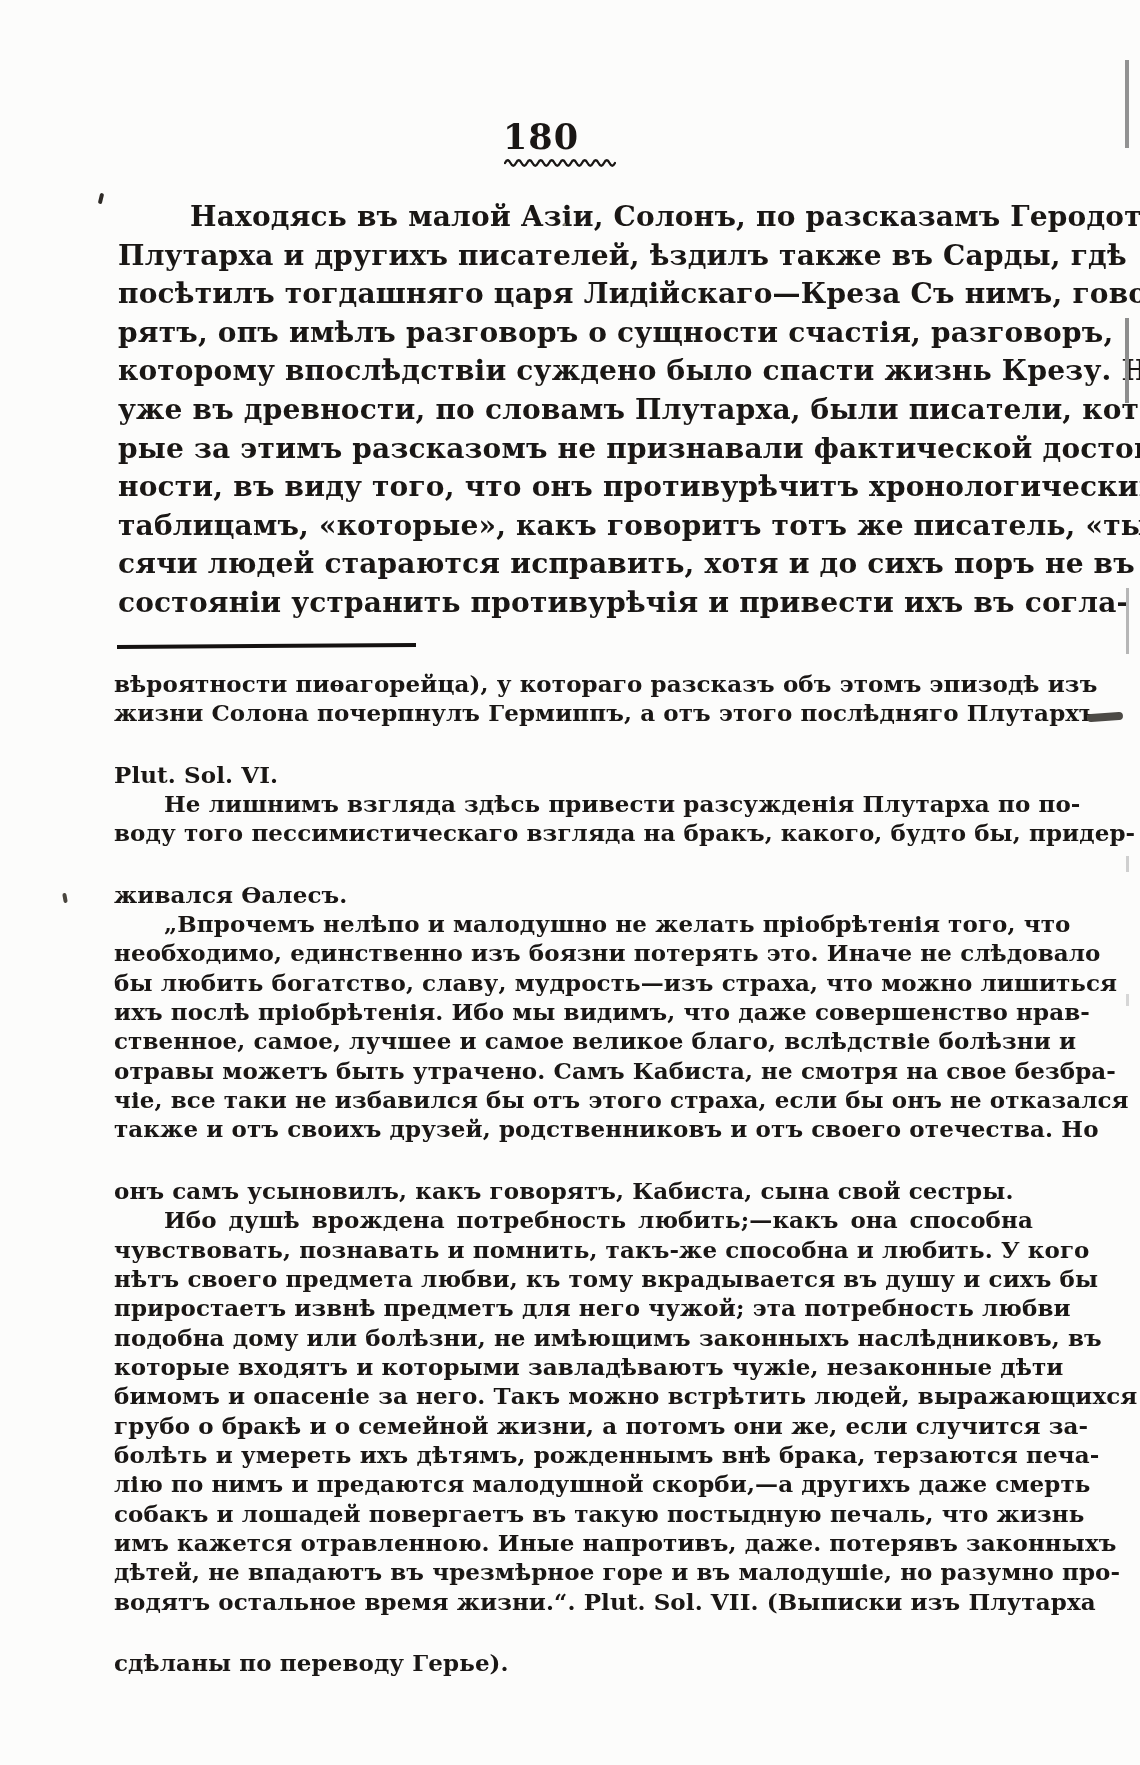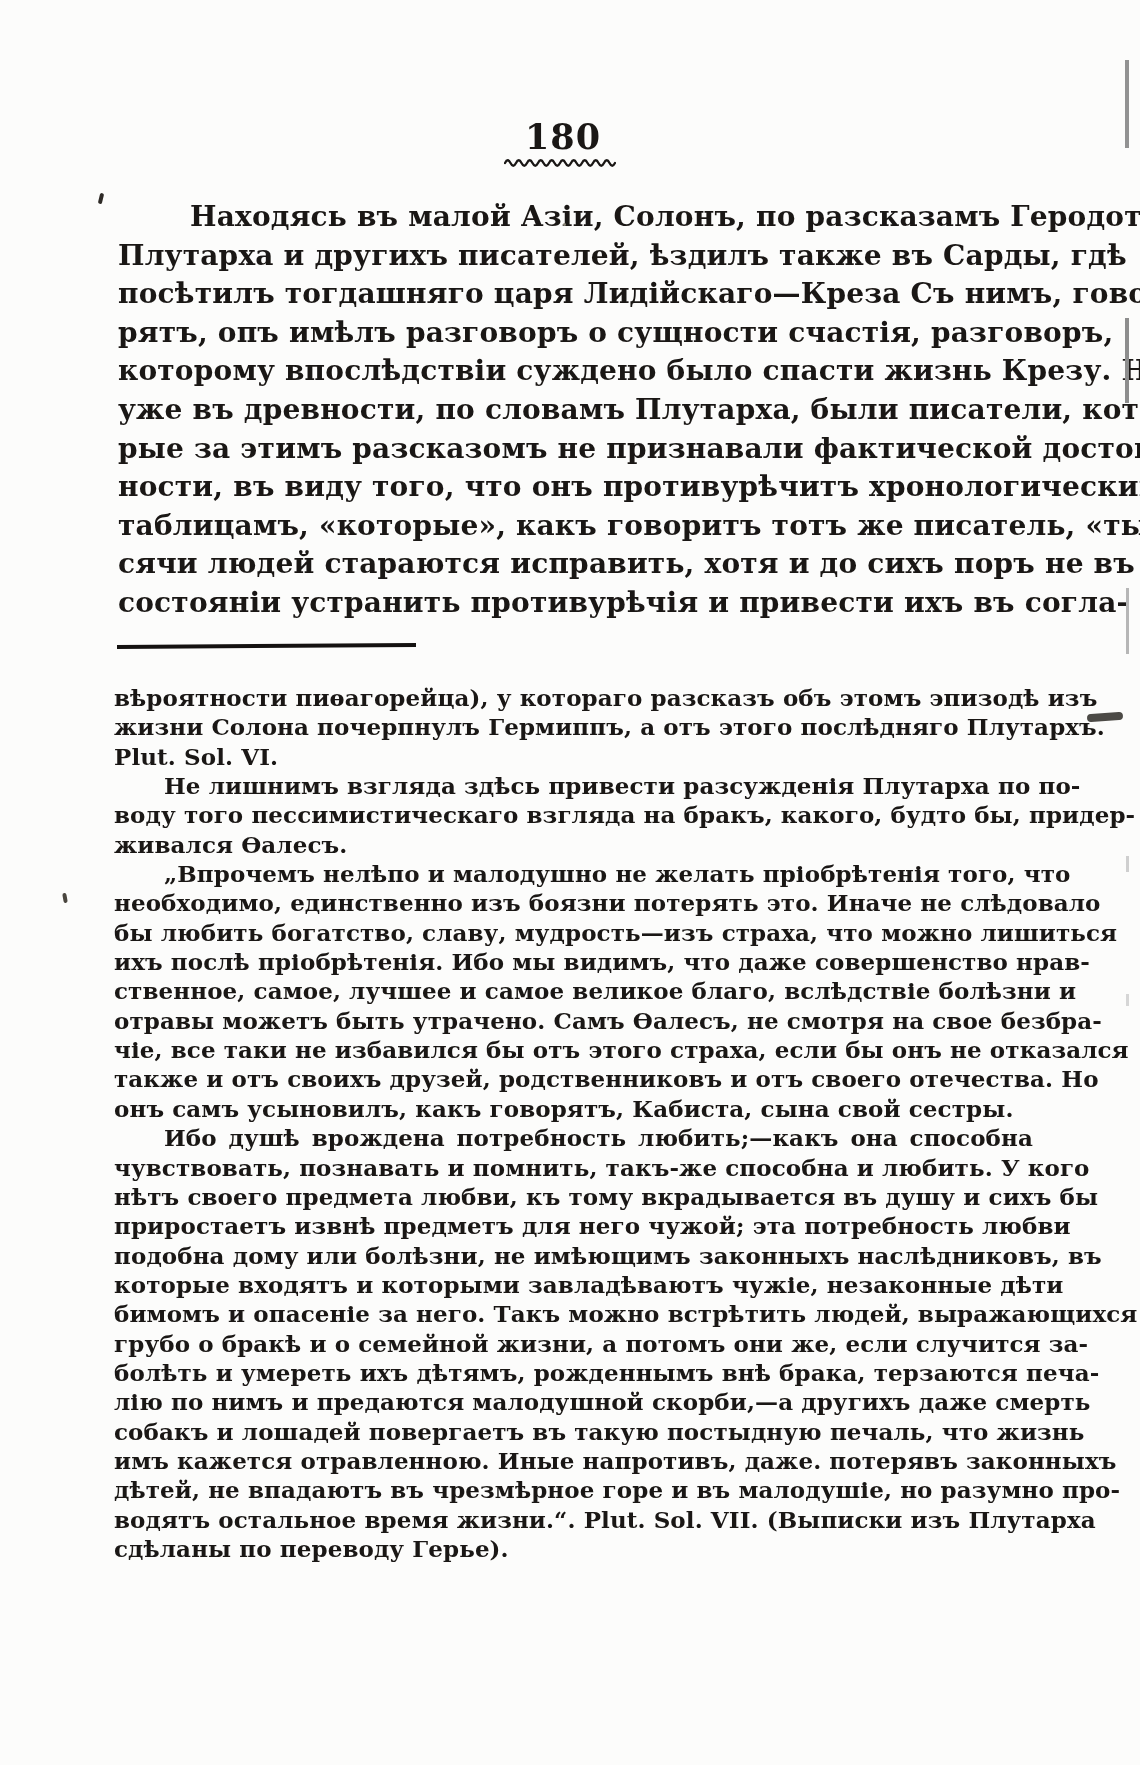--- a/index.html
+++ b/index.html
@@ -7,44 +7,43 @@
   body{
     width:1140px;height:1765px;
     background:#fcfcfb;
     position:relative;
     overflow:hidden;
     font-family:"DejaVu Serif", serif;
     color:#1a1715;
   }
   .page-number{
     position:absolute;left:503px;top:119px;width:120px;
-    text-align:center;
     font-size:35px;font-weight:bold;letter-spacing:1px;line-height:1;
   }
   .wavy{
     position:absolute;left:504px;top:157px;width:112px;height:12px;
   }
   .textblock .line{
     text-align:justify;
     text-align-last:justify;
     white-space:nowrap;
   }
   .textblock .line.ind{text-indent:72px;}
-  .textblock .line.flush{text-align-last:left;}
+  .textblock .line.flush{text-align-last:left;margin-top:32px;}
   .main-text{
     position:absolute;left:118px;top:198px;width:913px;
     font-size:28px;line-height:38.6px;font-weight:bold;
     letter-spacing:0.2px;
   }
   .footnote-rule{
     position:absolute;left:117px;top:644px;width:299px;height:4px;
     background:#141210;transform:rotate(-0.4deg);
   }
   .footnote{
-    position:absolute;left:114px;top:683px;width:919px;
+    position:absolute;left:114px;top:669px;width:919px;
     font-size:23px;line-height:29.35px;font-weight:bold;
     letter-spacing:0.1px;
   }
   .footnote .line.ind{text-indent:50px;}
   
   .art{position:absolute;}
   .a-quote1{left:99px;top:193px;width:4px;height:11px;background:#2e2a26;border-radius:2px;transform:rotate(14deg);}
   .a-quote2{left:63px;top:893px;width:4px;height:10px;background:#4a463f;border-radius:2px;transform:rotate(-10deg);}
   .a-edge1{left:1125px;top:60px;width:4px;height:88px;background:#929292;}
   .a-edge2{left:1125px;top:318px;width:4px;height:85px;background:#8d8d8d;}
@@ -84,21 +83,21 @@
     <div class="line">жизни Солона почерпнулъ Гермиппъ, а отъ этого послѣдняго Плутархъ.</div>
     <div class="line flush">Plut. Sol. VI.</div>
     <div class="line ind">Не лишнимъ взгляда здѣсь привести разсужденія Плутарха по по-</div>
     <div class="line">воду того пессимистическаго взгляда на бракъ, какого, будто бы, придер-</div>
     <div class="line flush">живался Ѳалесъ.</div>
     <div class="line ind">„Впрочемъ нелѣпо и малодушно не желать пріобрѣтенія того, что</div>
     <div class="line">необходимо, единственно изъ боязни потерять это. Иначе не слѣдовало</div>
     <div class="line">бы любить богатство, славу, мудрость—изъ страха, что можно лишиться</div>
     <div class="line">ихъ послѣ пріобрѣтенія. Ибо мы видимъ, что даже совершенство нрав-</div>
     <div class="line">ственное, самое, лучшее и самое великое благо, вслѣдствіе болѣзни и</div>
-    <div class="line">отравы можетъ быть утрачено. Самъ Ѳалесъ, не смотря на свое безбра-</div>
+    <div class="line">отравы можетъ быть утрачено. Самъ Кабиста, не смотря на свое безбра-</div>
     <div class="line">чіе, все таки не избавился бы отъ этого страха, если бы онъ не отказался</div>
     <div class="line">также и отъ своихъ друзей, родственниковъ и отъ своего отечества. Но</div>
     <div class="line flush">онъ самъ усыновилъ, какъ говорятъ, Кабиста, сына свой сестры.</div>
     <div class="line ind">Ибо душѣ врождена потребность любить;—какъ она способна</div>
     <div class="line">чувствовать, познавать и помнить, такъ-же способна и любить. У кого</div>
     <div class="line">нѣтъ своего предмета любви, къ тому вкрадывается въ душу и сихъ бы</div>
     <div class="line">приростаетъ извнѣ предметъ для него чужой; эта потребность любви</div>
     <div class="line">подобна дому или болѣзни, не имѣющимъ законныхъ наслѣдниковъ, въ</div>
     <div class="line">которые входятъ и которыми завладѣваютъ чужіе, незаконные дѣти</div>
     <div class="line">бимомъ и опасеніе за него. Такъ можно встрѣтить людей, выражающихся</div>

